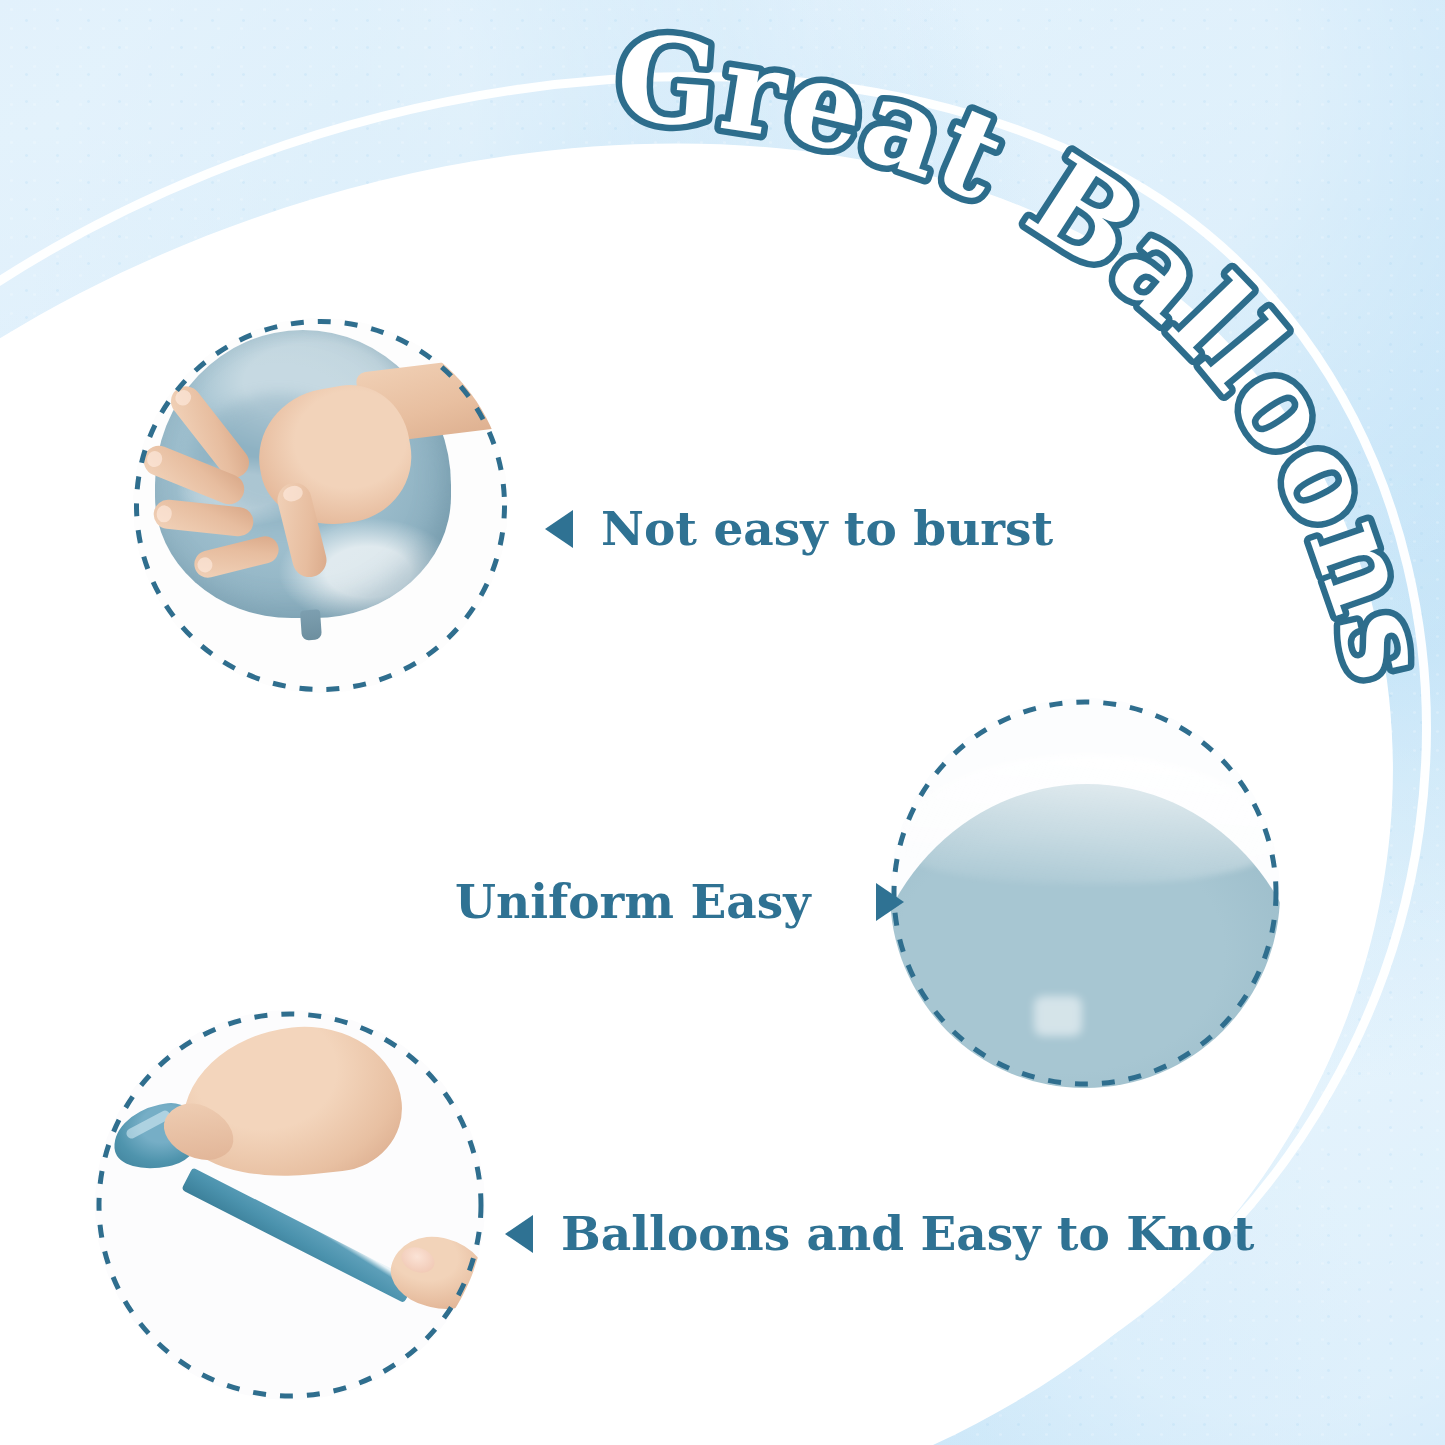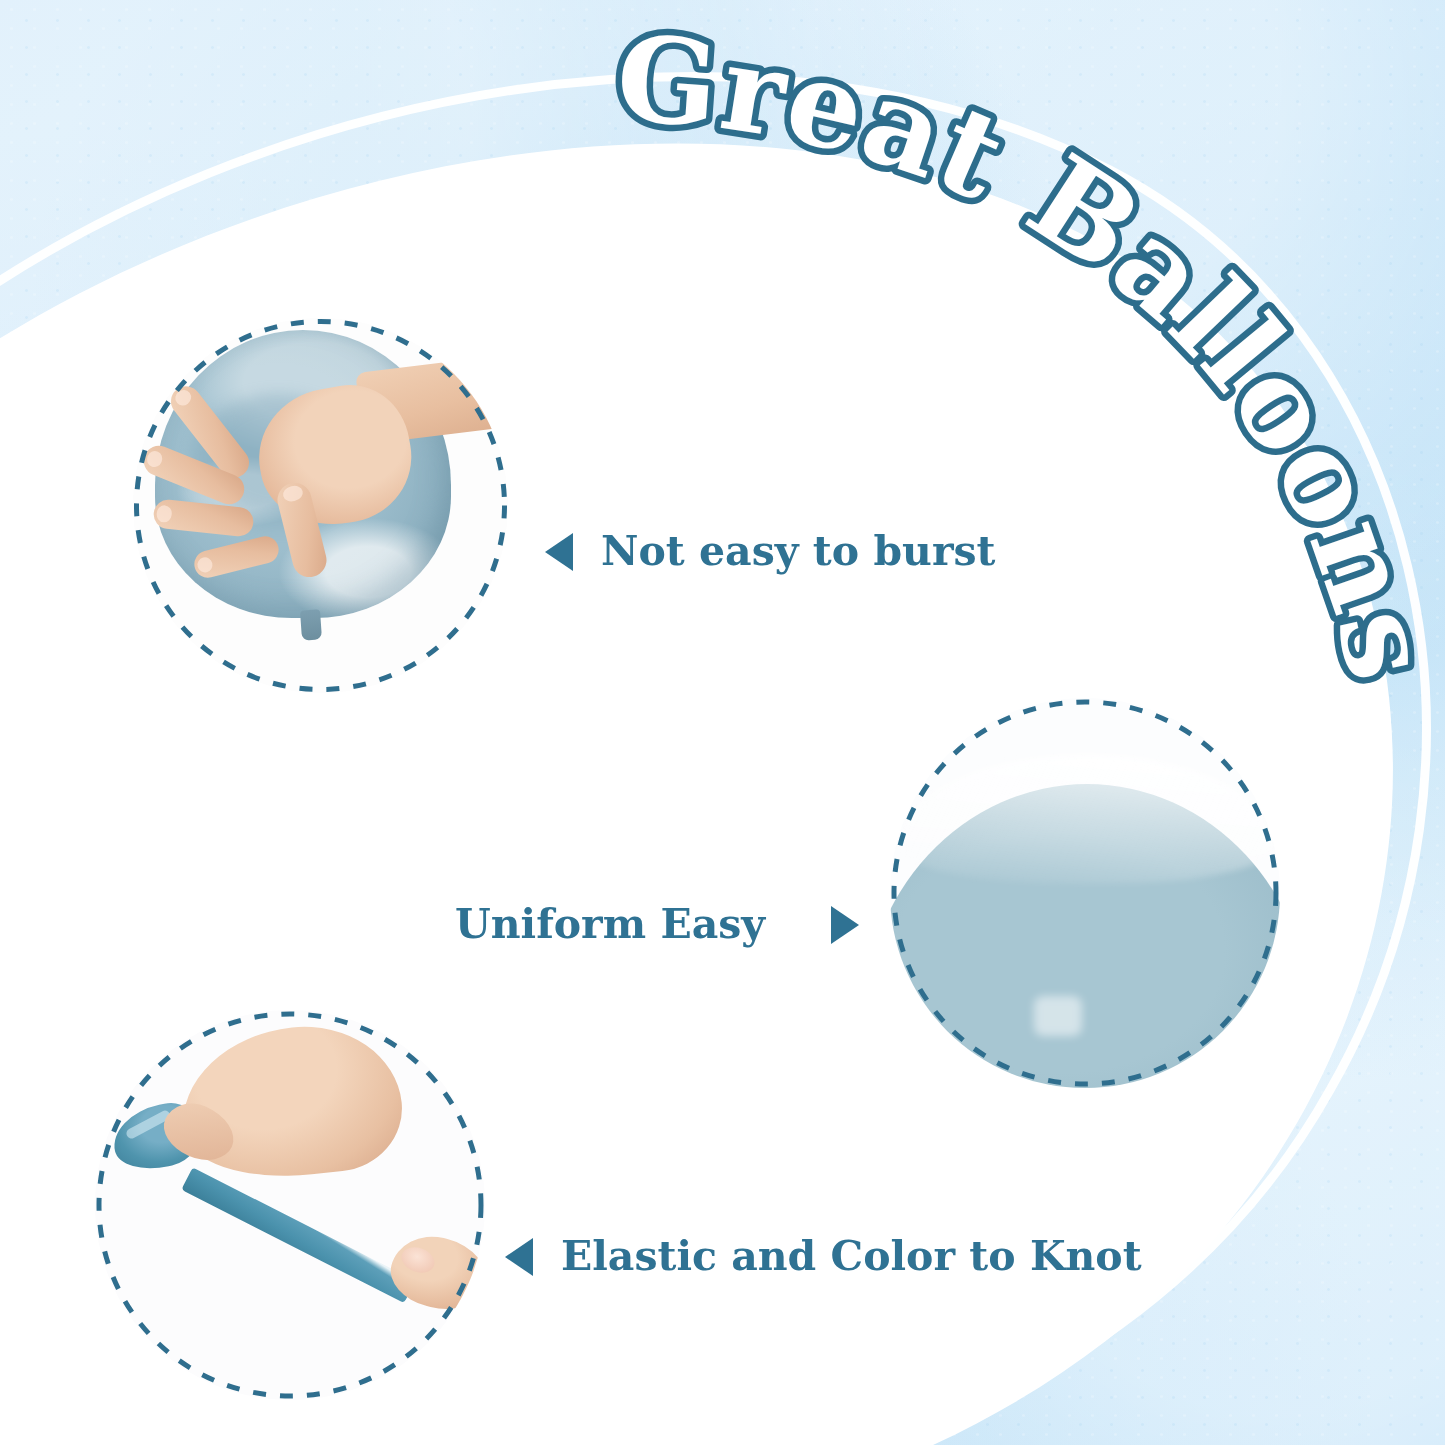--- a/index.html
+++ b/index.html
@@ -242,23 +242,22 @@
 
   
   .feature-label {
     position: absolute;
     display: flex;
     align-items: center;
     gap: 28px;
     color: #2f7293;
     font-family: "DejaVu Serif", "Liberation Serif", serif;
     font-weight: 700;
-    font-size: 41px;
+    font-size: 47px;
     white-space: nowrap;
-    margin-top: 26px;
   }
   .feature-label .caption { line-height: 1; }
   .tri {
     width: 0; height: 0;
     border-top: 19px solid transparent;
     border-bottom: 19px solid transparent;
     flex: 0 0 auto;
   }
   .tri-left  { border-right: 28px solid #2f7293; }
   .tri-right { border-left:  28px solid #2f7293; }
@@ -359,16 +358,16 @@
     </div>
     <div class="dash-ring" style="inset:0;">
       <svg width="390" height="390" viewBox="0 0 390 390" xmlns="http://www.w3.org/2000/svg">
         <circle cx="195" cy="195" r="191" fill="none" stroke="#2f6e8e" stroke-width="5" stroke-dasharray="13 14" stroke-linecap="butt"></circle>
       </svg>
     </div>
   </div>
 
   <div class="feature-label" id="label-elastic">
     <span class="tri tri-left"></span>
-    <span class="caption">Elastic and Color to Knot</span>
+    <span class="caption">Balloons and Easy to Knot</span>
   </div>
 
 </div>
 
 </body></html>

